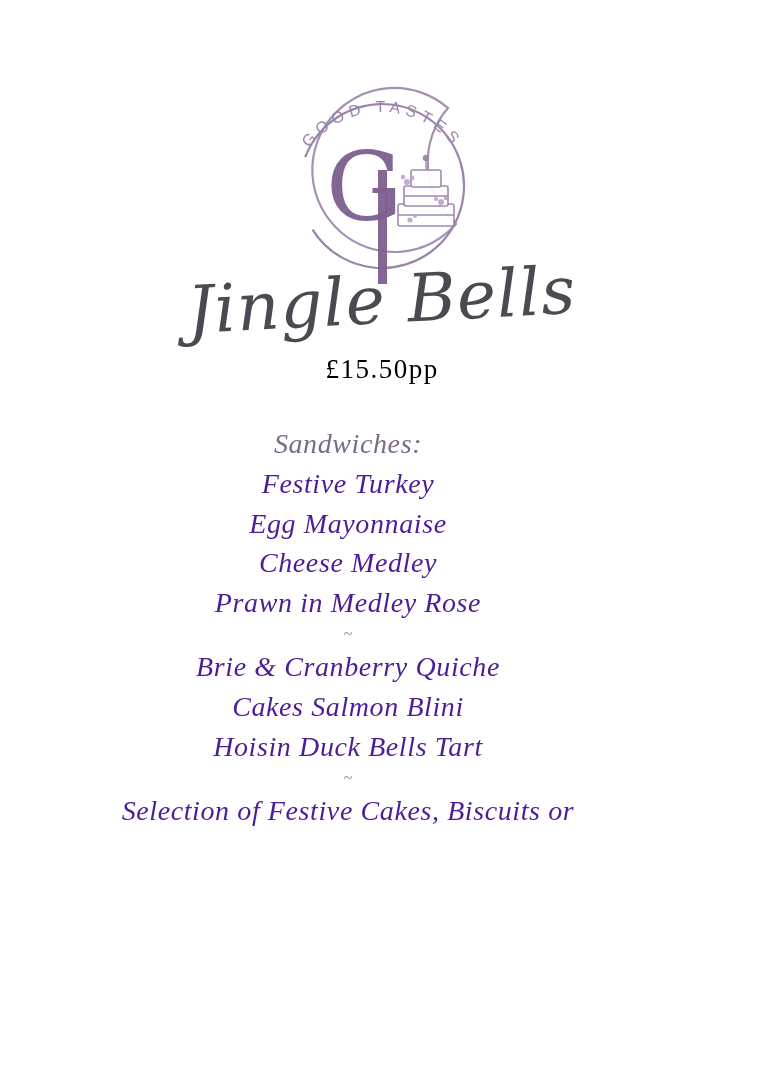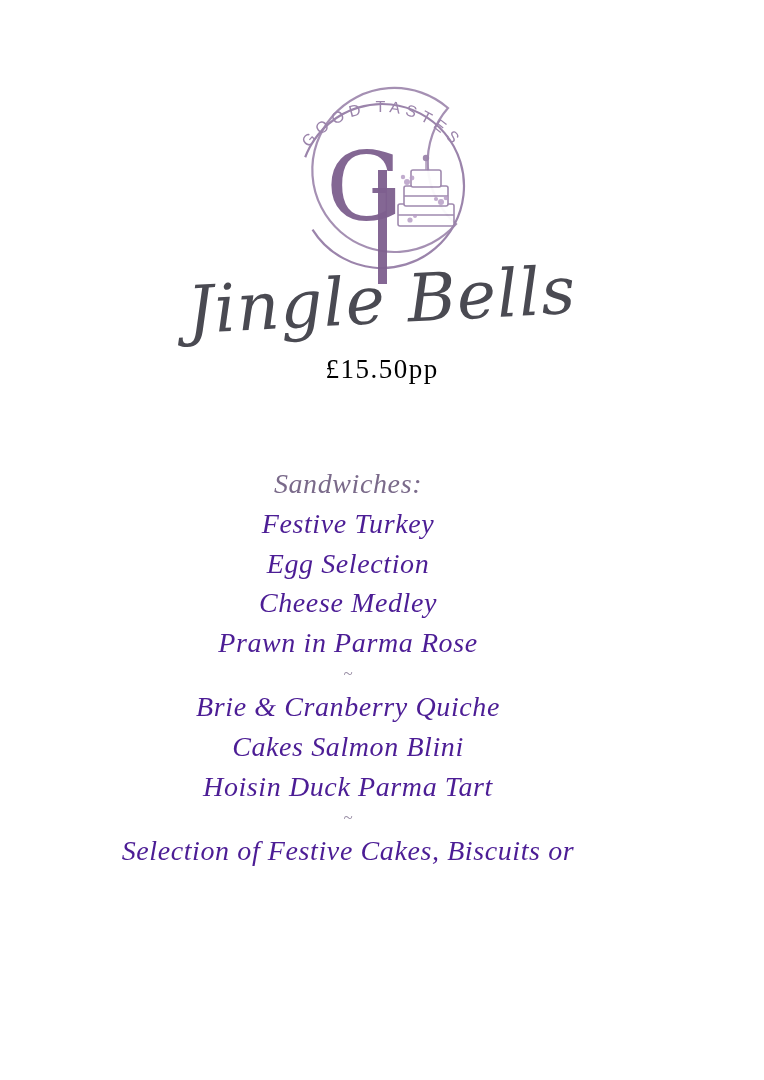--- a/index.html
+++ b/index.html
@@ -67,21 +67,20 @@
     letter-spacing: 1.5px;
   }
 
   
   .menu-body {
     position: absolute;
     top: 424px;
     left: 0;
     width: 696px;
     text-align: center;
-    margin-top: 40px;
   }
   .menu-line {
     font-family: "Liberation Serif", serif;
     font-style: italic;
     font-size: 28px;
     line-height: 1.42;
     color: #4c1d95;
     letter-spacing: 0.6px;
     white-space: nowrap;
   }
@@ -148,31 +147,31 @@
   <div class="title-block">
     <div class="menu-title">Jingle Bells</div>
     <div class="menu-price">£15.50pp</div>
   </div>
 
   <div class="menu-body">
 
     <div class="section">
       <div class="menu-line heading">Sandwiches:</div>
       <div class="menu-line">Festive Turkey</div>
-      <div class="menu-line">Egg Selection</div>
+      <div class="menu-line">Egg Mayonnaise</div>
       <div class="menu-line">Cheese Medley</div>
-      <div class="menu-line">Prawn in Parma Rose</div>
+      <div class="menu-line">Prawn in Medley Rose</div>
     </div>
 
     <div class="separator">~</div>
 
     <div class="section">
       <div class="menu-line">Brie &amp; Cranberry Quiche</div>
       <div class="menu-line">Cakes Salmon Blini</div>
-      <div class="menu-line">Hoisin Duck Parma Tart</div>
+      <div class="menu-line">Hoisin Duck Bells Tart</div>
     </div>
 
     <div class="separator">~</div>
 
     <div class="section">
       <div class="menu-line">Selection of Festive Cakes, Biscuits or</div>
     </div>
 
   </div>
 

